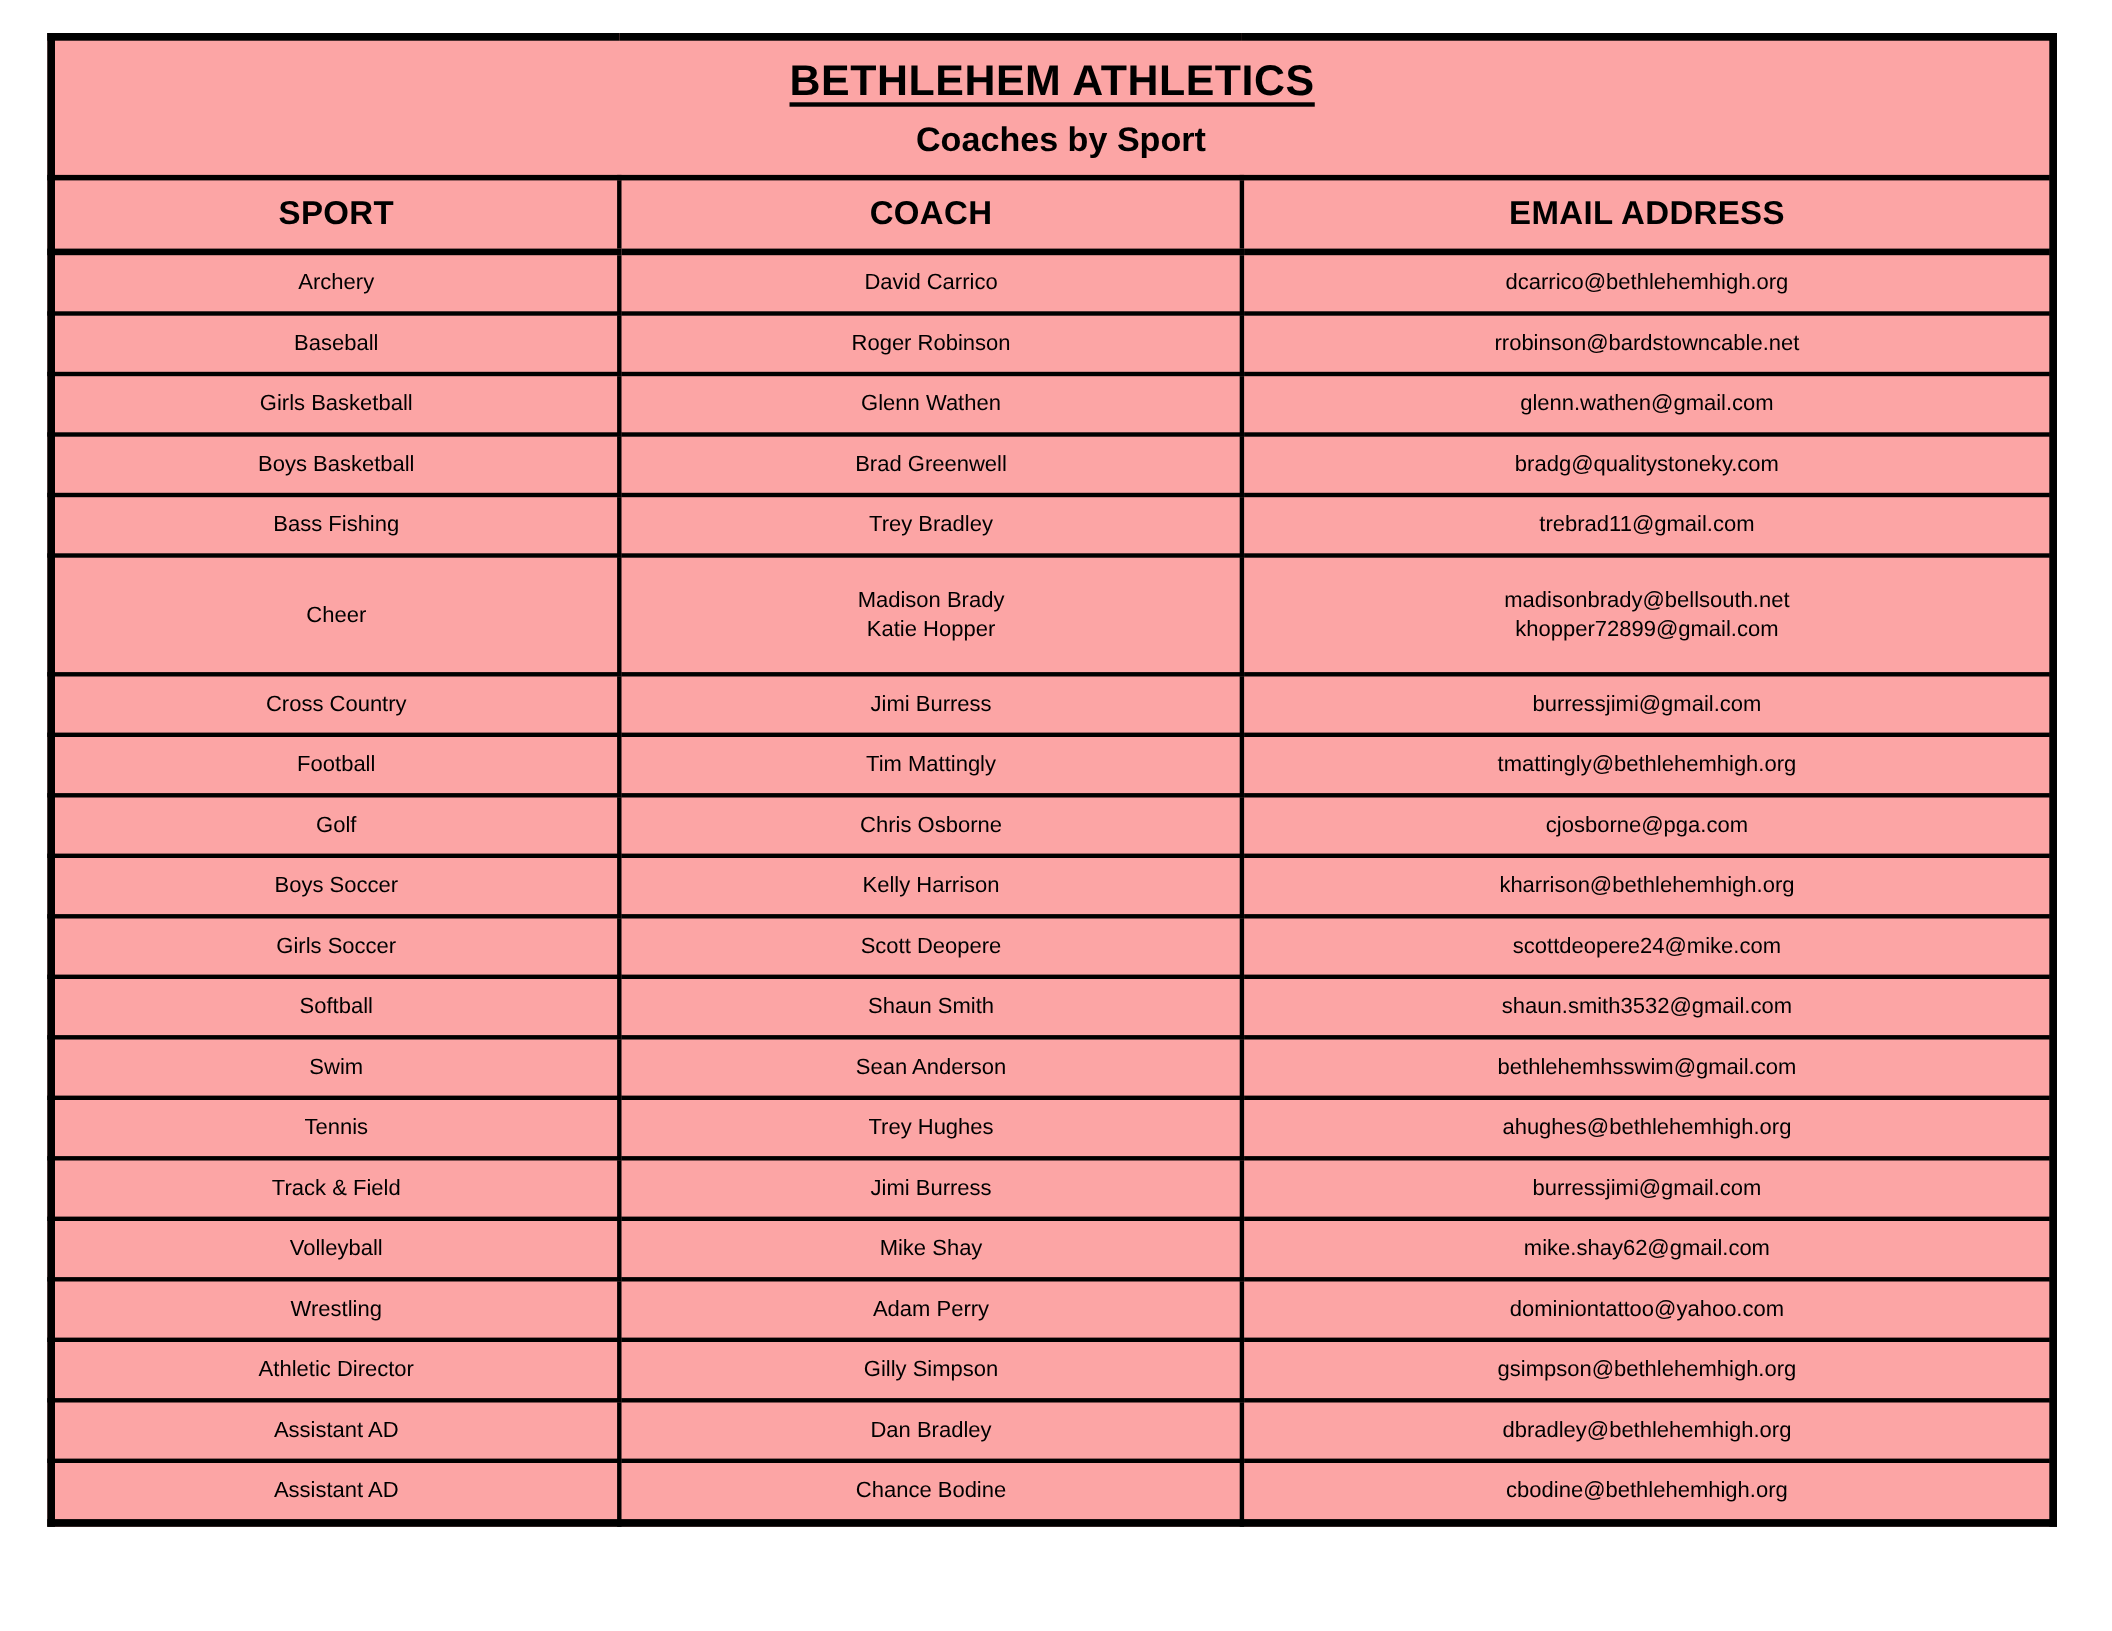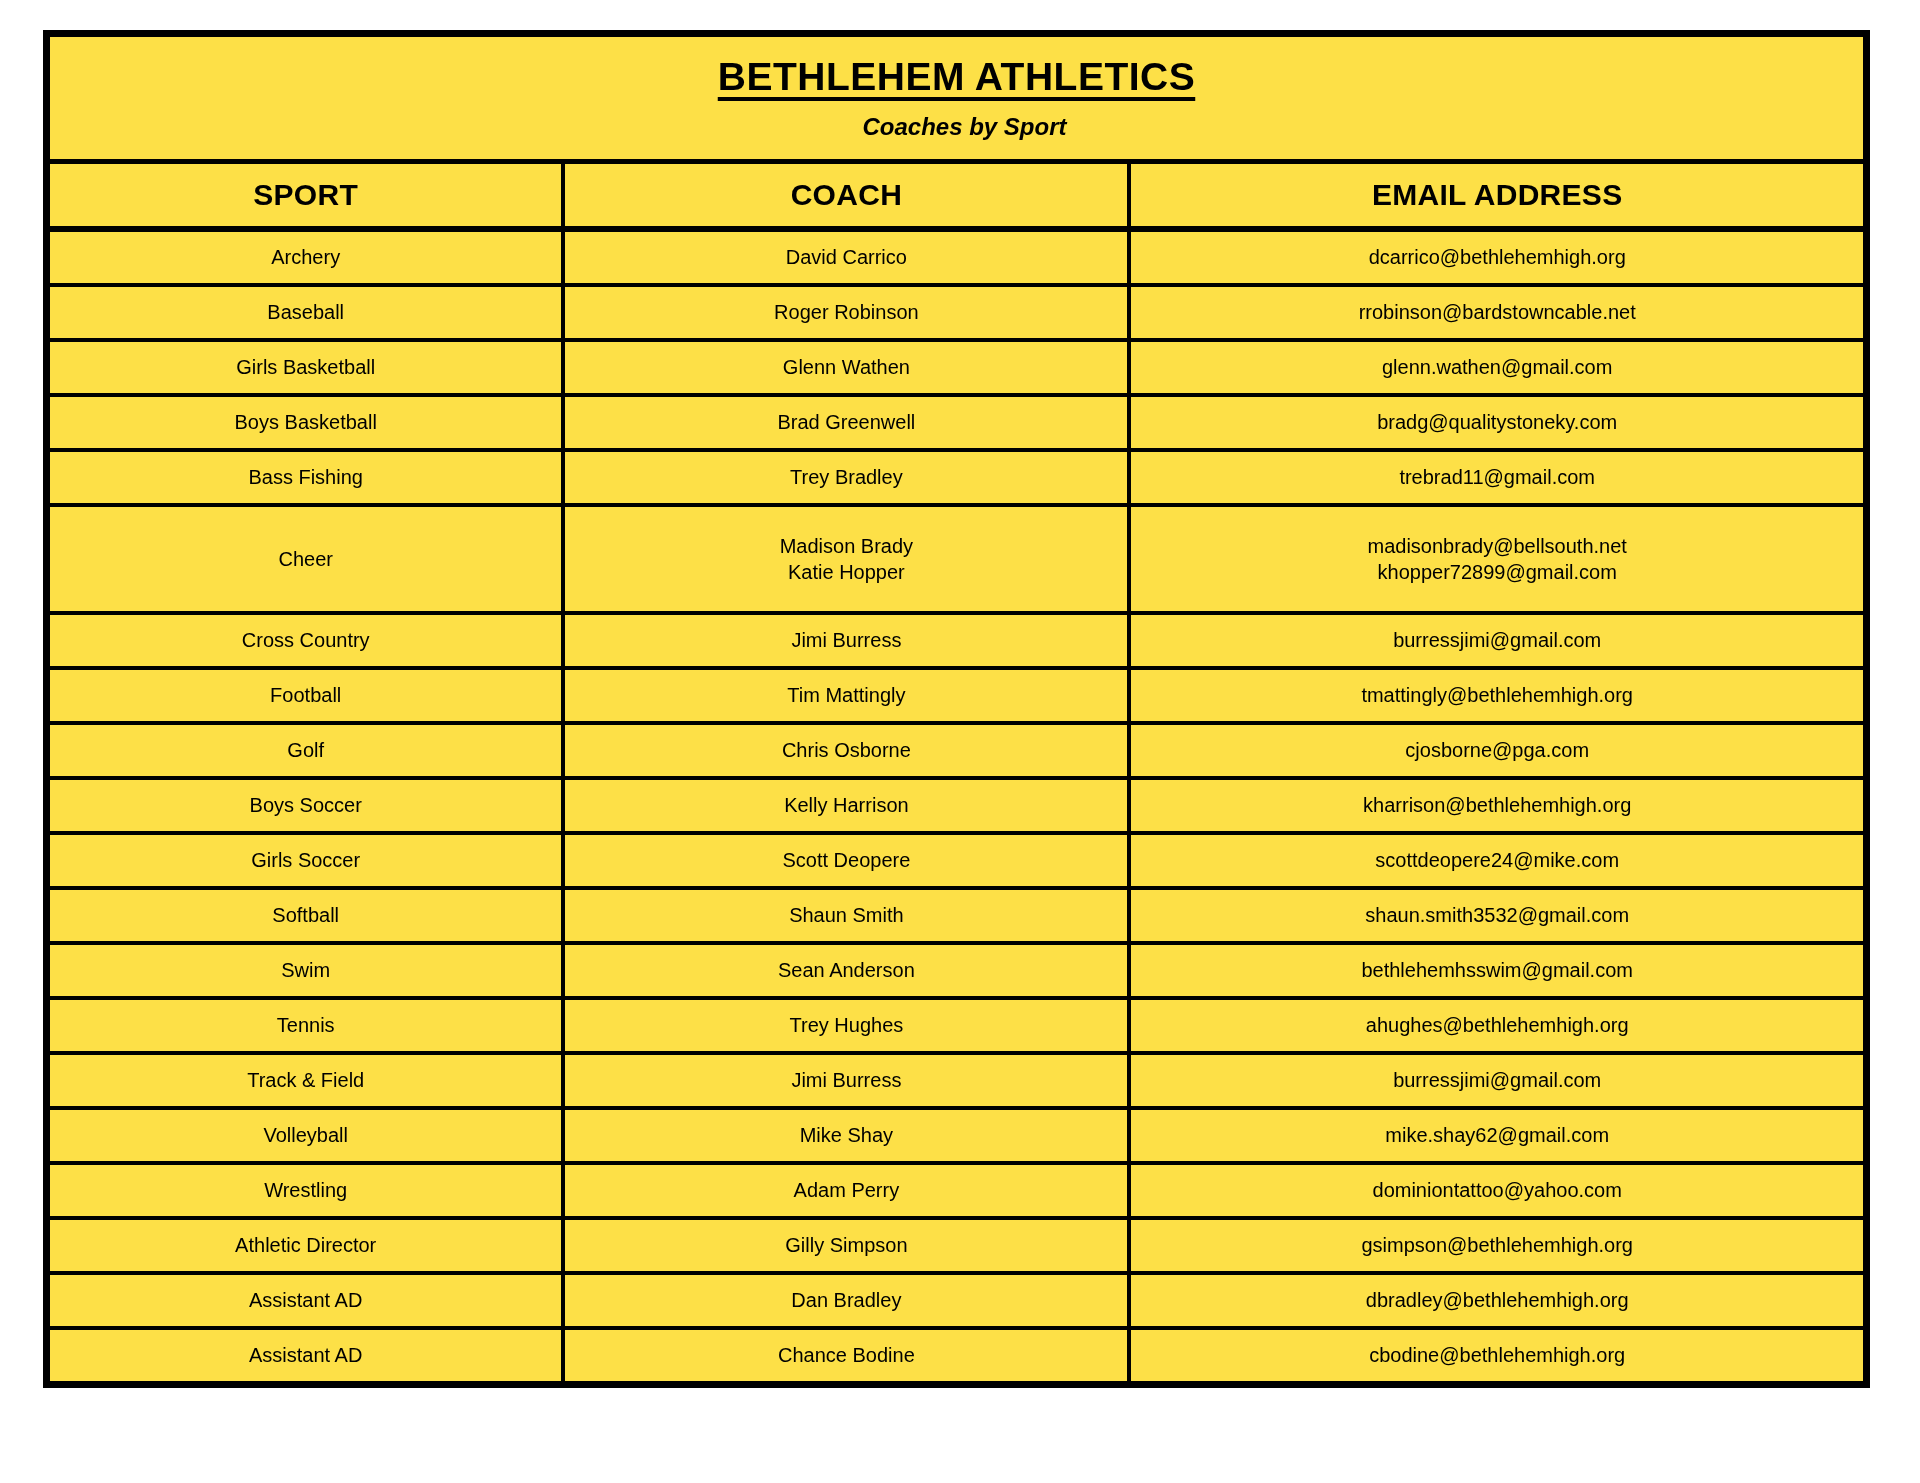--- a/index.html
+++ b/index.html
@@ -21,21 +21,21 @@
     background: #ffffff;
     overflow: hidden;
   }
   table.coaches {
     position: absolute;
     left: 43px;
     top: 30px;
     width: 1827px;
     border-collapse: collapse;
     table-layout: fixed;
-    background: #fde047;
+    background: #fca5a5;
   }
   table.coaches { border: 7px solid #000000; }
   col.c-sport  { width: 28.4%; }
   col.c-coach  { width: 31.1%; }
   col.c-email  { width: 40.5%; }
 
   td, th {
     border: 4px solid #000000;
     text-align: center;
     vertical-align: middle;
@@ -51,23 +51,22 @@
   .doc-title {
     font-size: 39px;
     font-weight: bold;
     letter-spacing: 0.5px;
     text-decoration: underline;
     text-decoration-thickness: 4px;
     text-underline-offset: 7px;
     line-height: 1.35;
   }
   .doc-subtitle {
-    font-size: 24px;
+    font-size: 31px;
     font-weight: bold;
-    font-style: italic;
     margin-top: 10px;
     line-height: 1.1;
     margin-left: 16px;
   }
 
   th.col-header {
     height: 62px;
     font-size: 30px;
     font-weight: bold;
     border-bottom: 6px solid #000000;

